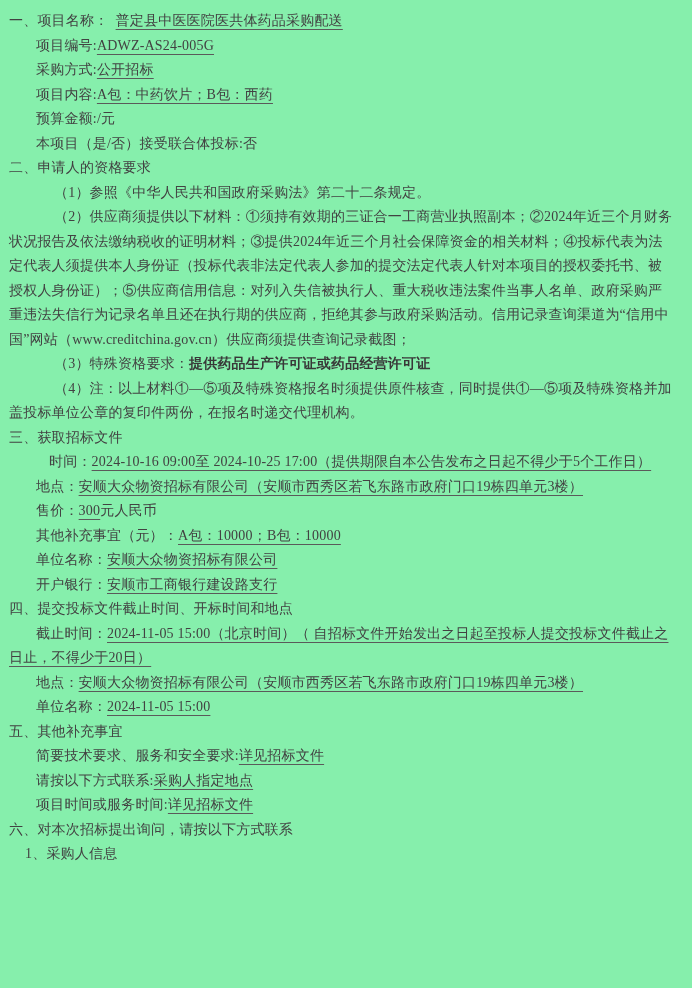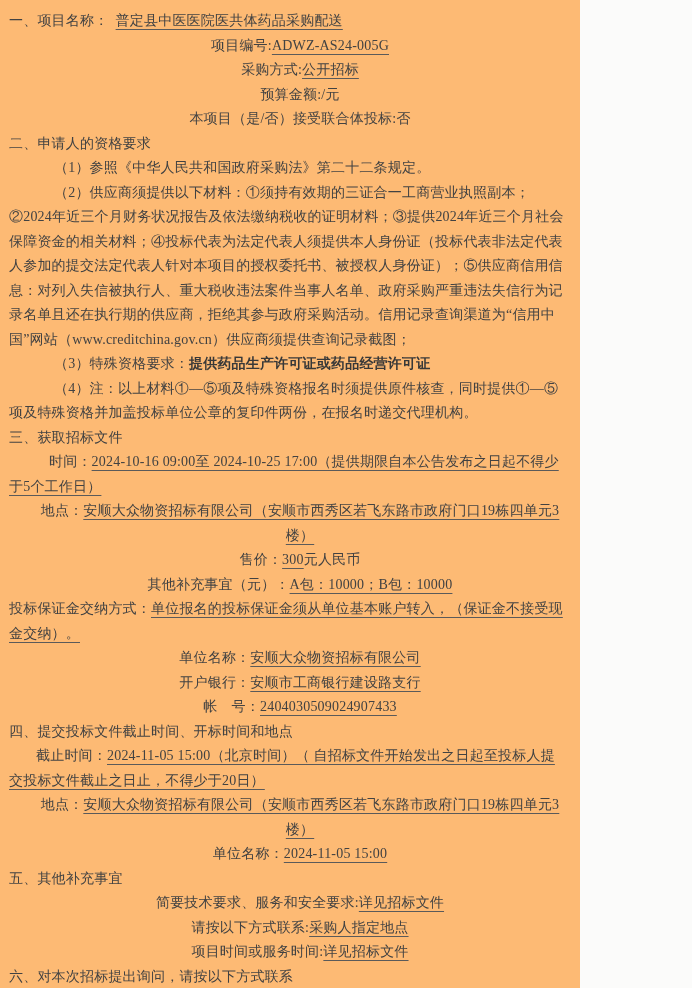--- a/index.html
+++ b/index.html
@@ -6,35 +6,35 @@
   body {
     width: 692px;
     height: 988px;
     background: #fbfbfa;
     font-family: "Liberation Serif", "DejaVu Serif", serif;
     color: #424242;
     overflow: hidden;
   }
   .page {
     box-sizing: border-box;
-    width: 580px;
+    width: 692px;
     height: 988px;
     padding: 9px 16px 0 9px;
-    background: #fdba74;
+    background: #86efac;
   }
   p.line {
     margin: 0;
     font-size: 14px;
     line-height: 24.5px;
     letter-spacing: 0.2px;
     overflow-wrap: break-word;
   }
   
   .h1    { padding-left: 0; }
-  .sub   { padding-left: 27px; text-align: center; }
+  .sub   { padding-left: 27px; }
   .para  { text-indent: 45px; }
   .hang40{ text-indent: 40px; }
   .hang27{ text-indent: 27px; }
   .flush { padding-left: 0; }
   .num   { padding-left: 16px; }
   
   .u {
     text-decoration: underline;
     text-decoration-thickness: 1px;
     text-underline-offset: 3.5px;
@@ -42,36 +42,35 @@
   }
   .b { font-weight: bold; color: #383838; margin-top: 16px; }
 </style>
 </head>
 <body>
 
 <div class="page">
     <p class="line h1"><span>一、项目名称： </span><span class="u">普定县中医医院医共体药品采购配送</span></p>
     <p class="line sub"><span>项目编号:</span><span class="u">ADWZ-AS24-005G</span></p>
     <p class="line sub"><span>采购方式:</span><span class="u">公开招标</span></p>
+    <p class="line sub"><span>项目内容:</span><span class="u">A包：中药饮片；B包：西药</span></p>
     <p class="line sub"><span>预算金额:/元</span></p>
     <p class="line sub"><span>本项目（是/否）接受联合体投标:否</span></p>
     <p class="line h1"><span>二、申请人的资格要求</span></p>
     <p class="line para"><span>（1）参照《中华人民共和国政府采购法》第二十二条规定。</span></p>
     <p class="line para"><span>（2）供应商须提供以下材料：①须持有效期的三证合一工商营业执照副本；②2024年近三个月财务状况报告及依法缴纳税收的证明材料；③提供2024年近三个月社会保障资金的相关材料；④投标代表为法定代表人须提供本人身份证（投标代表非法定代表人参加的提交法定代表人针对本项目的授权委托书、被授权人身份证）；⑤供应商信用信息：对列入失信被执行人、重大税收违法案件当事人名单、政府采购严重违法失信行为记录名单且还在执行期的供应商，拒绝其参与政府采购活动。信用记录查询渠道为“信用中国”网站（www.creditchina.gov.cn）供应商须提供查询记录截图；</span></p>
     <p class="line para"><span>（3）特殊资格要求：</span><span class="b">提供药品生产许可证或药品经营许可证</span></p>
     <p class="line para"><span>（4）注：以上材料①—⑤项及特殊资格报名时须提供原件核查，同时提供①—⑤项及特殊资格并加盖投标单位公章的复印件两份，在报名时递交代理机构。</span></p>
     <p class="line h1"><span>三、获取招标文件</span></p>
     <p class="line hang40"><span>时间：</span><span class="u">2024-10-16 09:00至 2024-10-25 17:00（提供期限自本公告发布之日起不得少于5个工作日）</span></p>
     <p class="line sub"><span>地点：</span><span class="u">安顺大众物资招标有限公司（安顺市西秀区若飞东路市政府门口19栋四单元3楼）</span></p>
     <p class="line sub"><span>售价：</span><span class="u">300</span><span>元人民币</span></p>
     <p class="line sub"><span>其他补充事宜（元）：</span><span class="u">A包：10000；B包：10000</span></p>
-    <p class="line flush"><span>投标保证金交纳方式：</span><span class="u">单位报名的投标保证金须从单位基本账户转入，（保证金不接受现金交纳）。</span></p>
     <p class="line sub"><span>单位名称：</span><span class="u">安顺大众物资招标有限公司</span></p>
     <p class="line sub"><span>开户银行：</span><span class="u">安顺市工商银行建设路支行</span></p>
-    <p class="line sub"><span>帐　号：</span><span class="u">2404030509024907433</span></p>
     <p class="line h1"><span>四、提交投标文件截止时间、开标时间和地点</span></p>
     <p class="line hang27"><span>截止时间：</span><span class="u">2024-11-05 15:00（北京时间）（ 自招标文件开始发出之日起至投标人提交投标文件截止之日止，不得少于20日）</span></p>
     <p class="line sub"><span>地点：</span><span class="u">安顺大众物资招标有限公司（安顺市西秀区若飞东路市政府门口19栋四单元3楼）</span></p>
     <p class="line sub"><span>单位名称：</span><span class="u">2024-11-05 15:00</span></p>
     <p class="line h1"><span>五、其他补充事宜</span></p>
     <p class="line sub"><span>简要技术要求、服务和安全要求:</span><span class="u">详见招标文件</span></p>
     <p class="line sub"><span>请按以下方式联系:</span><span class="u">采购人指定地点</span></p>
     <p class="line sub"><span>项目时间或服务时间:</span><span class="u">详见招标文件</span></p>
     <p class="line h1"><span>六、对本次招标提出询问，请按以下方式联系</span></p>
     <p class="line num"><span>1、采购人信息</span></p>

